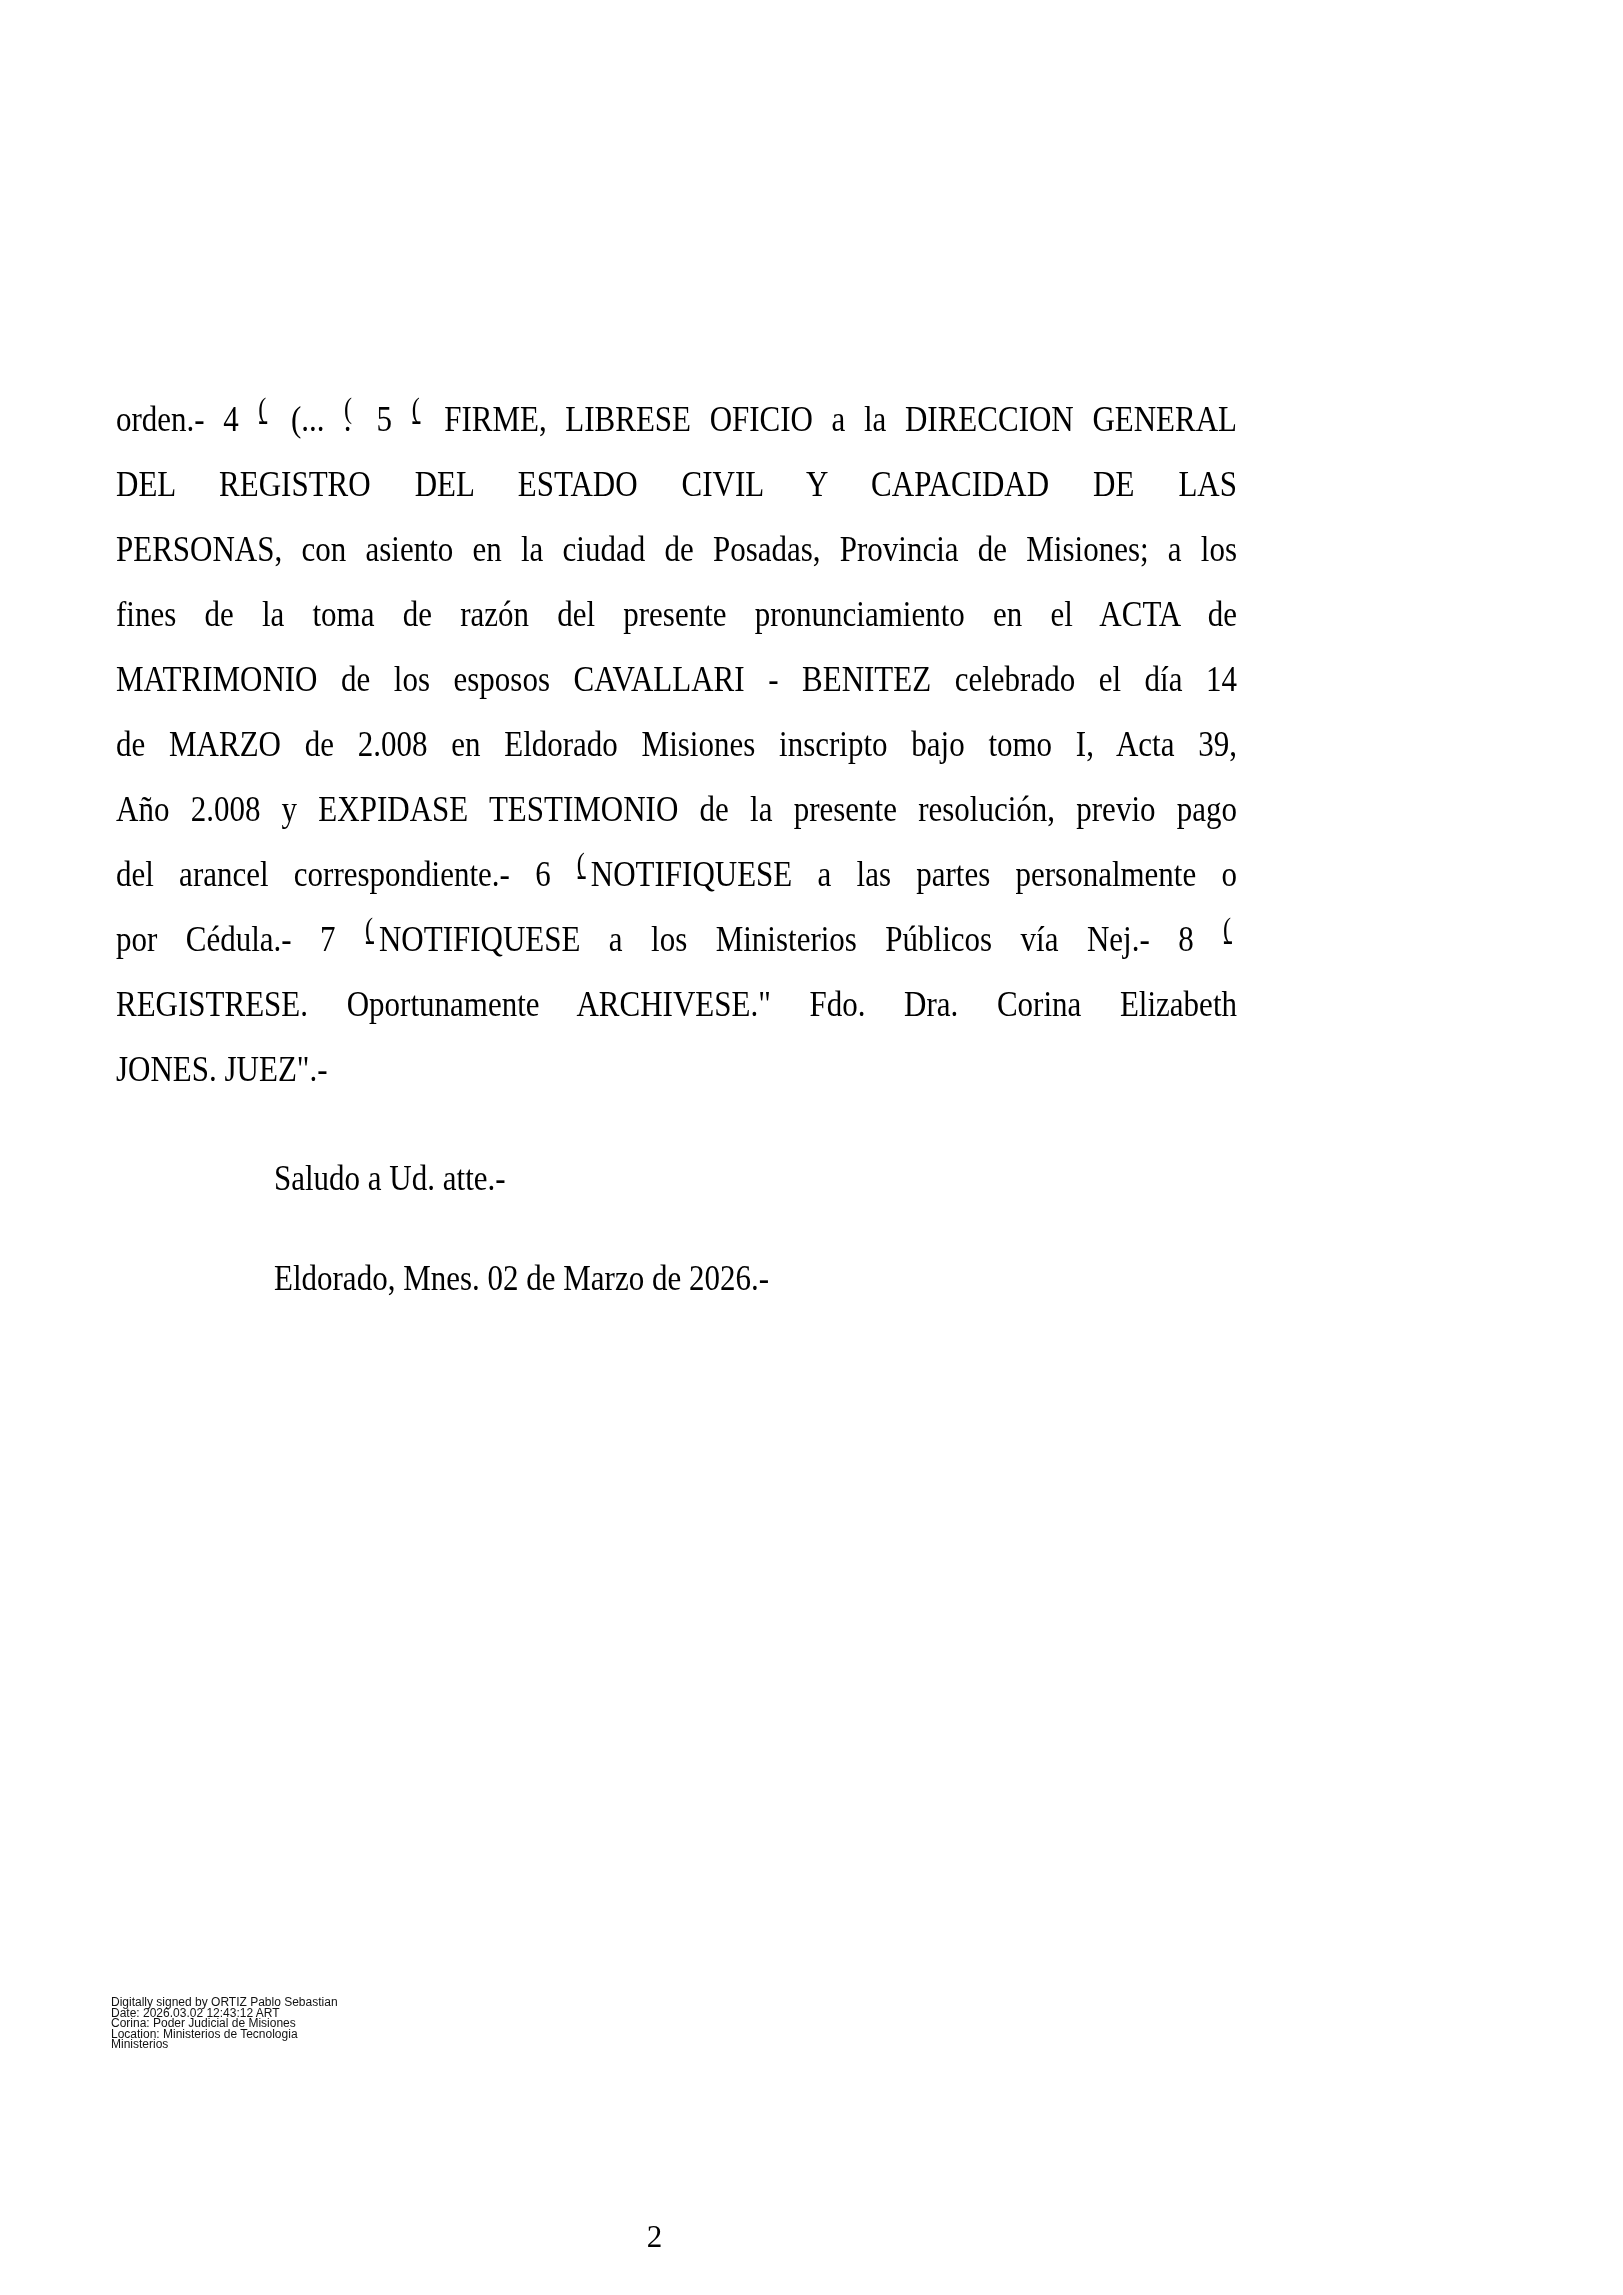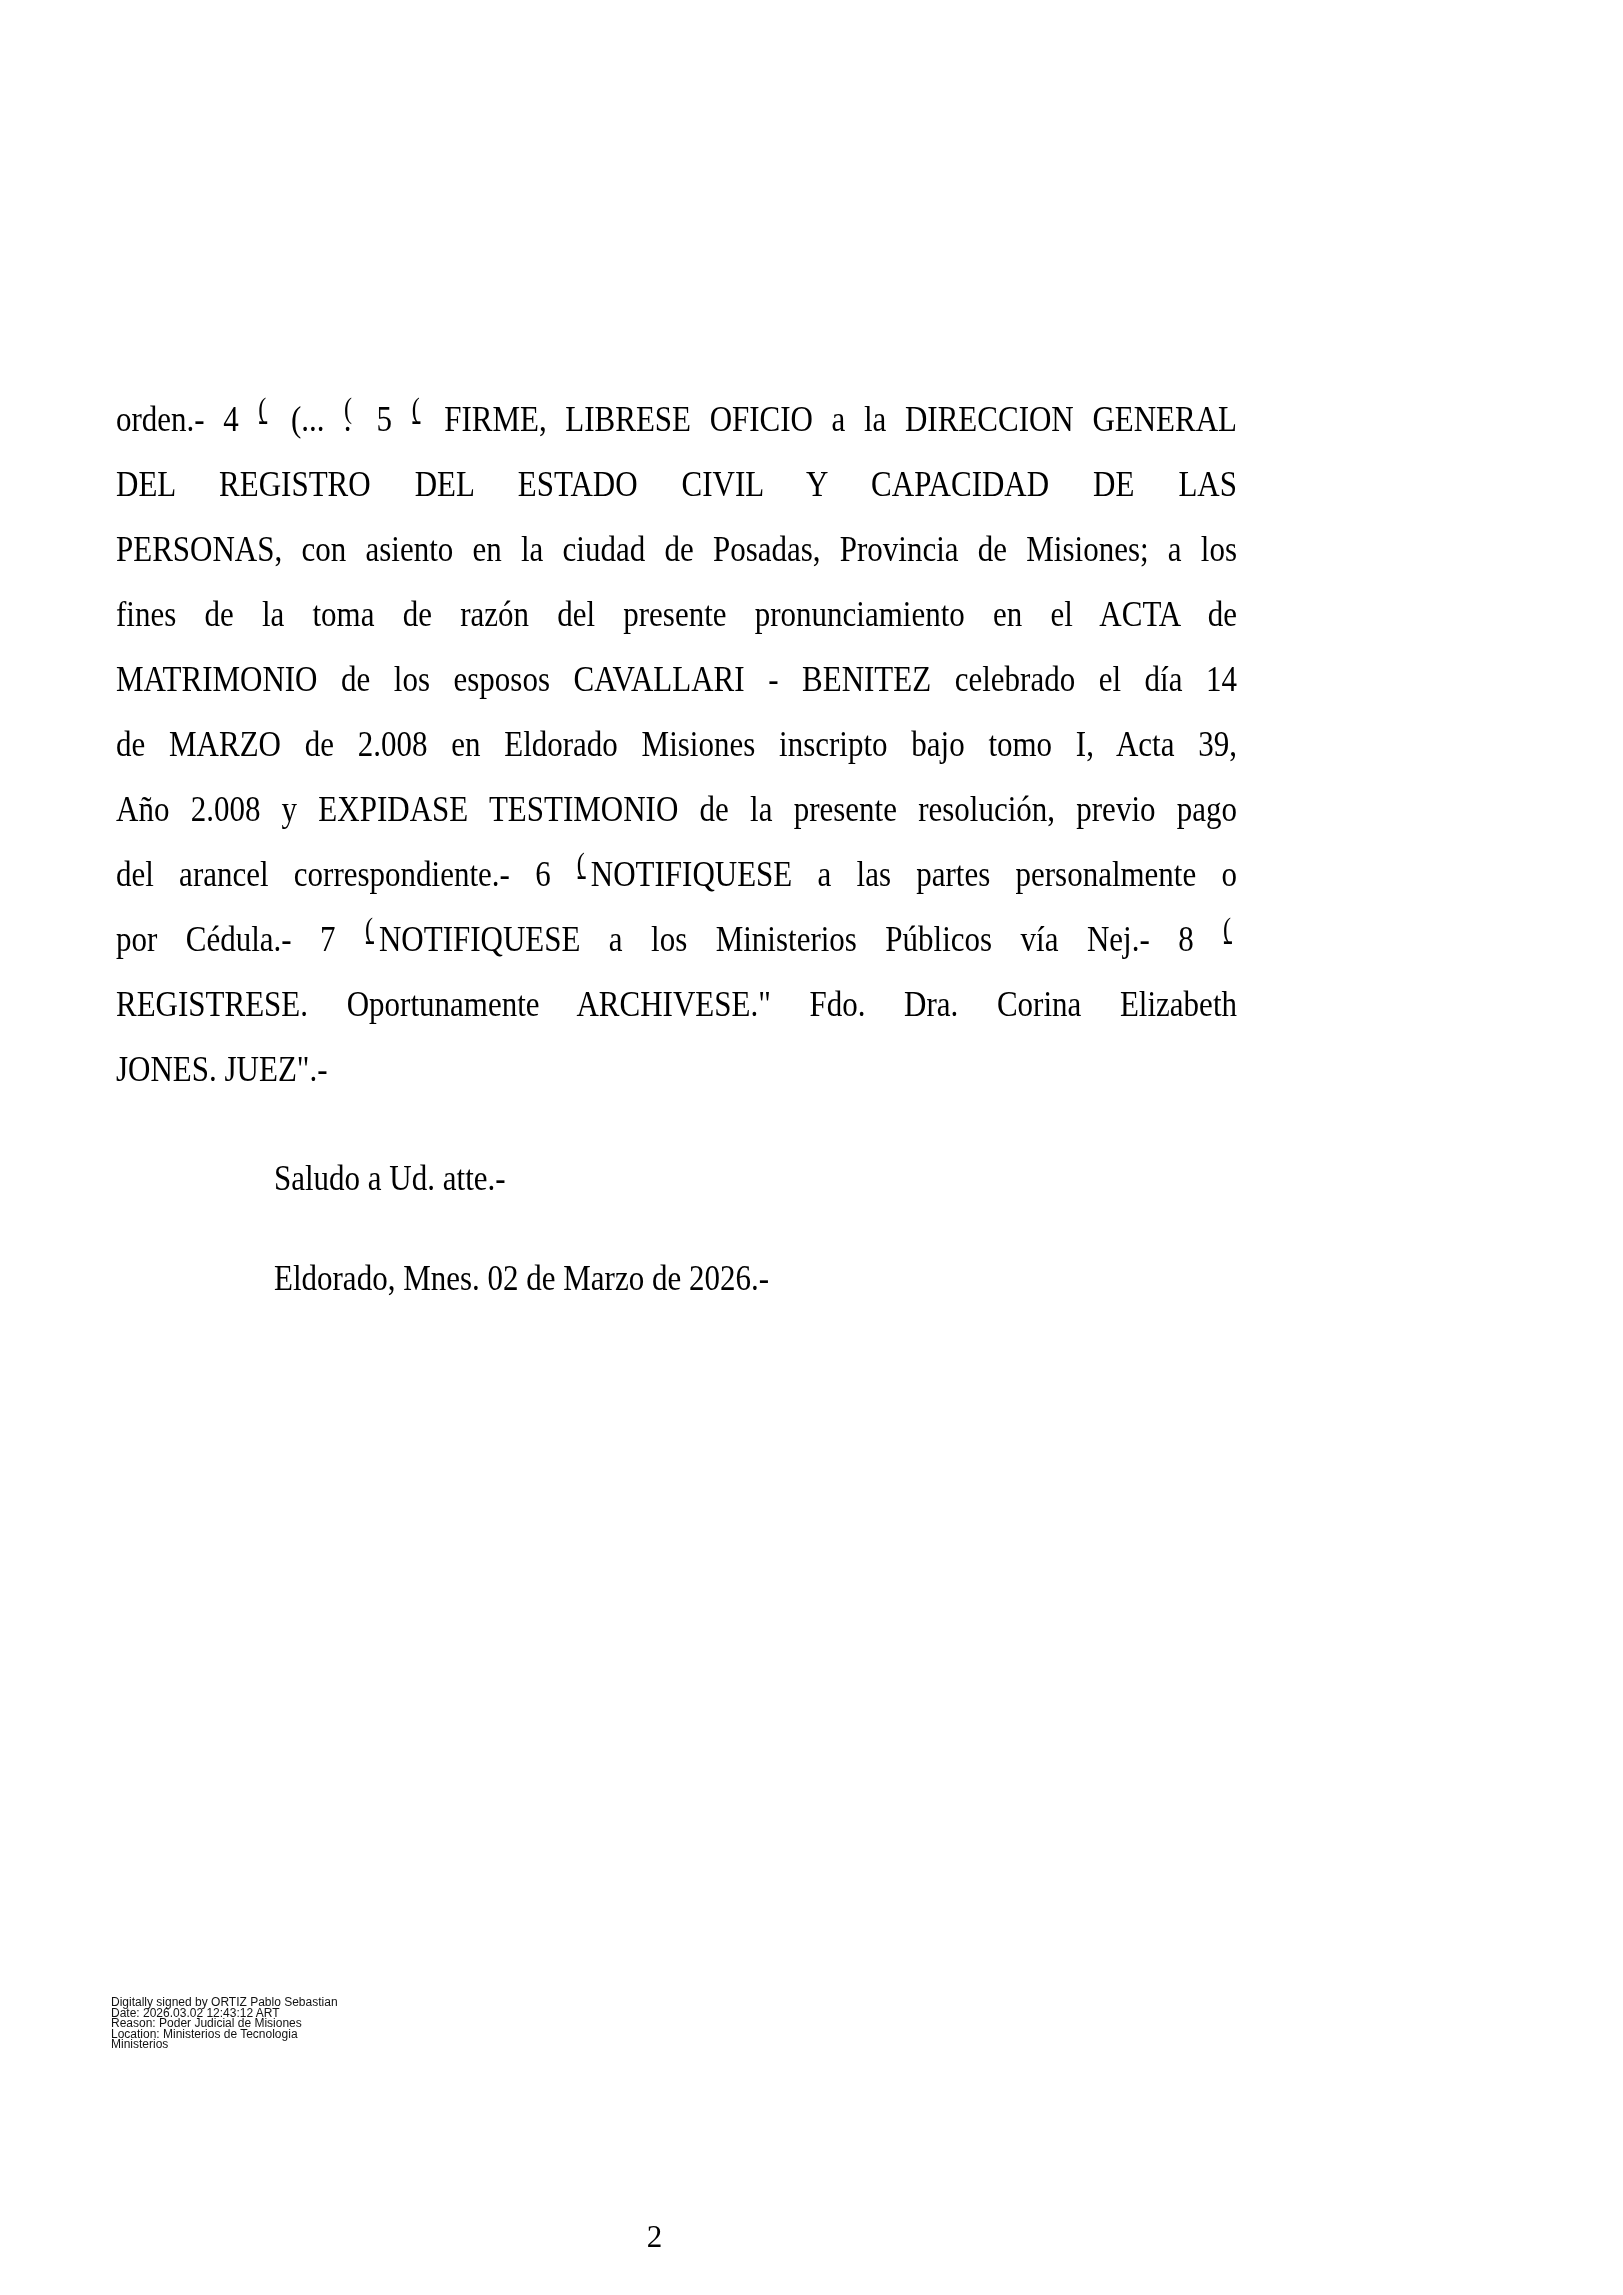--- a/index.html
+++ b/index.html
@@ -110,21 +110,21 @@
     <span>Saludo a Ud. atte.-</span>
   </div>
 
   <div id="dateline" class="standalone-line">
     <span>Eldorado, Mnes. 02 de Marzo de 2026.-</span>
   </div>
 
   <div class="signature">
     <div>Digitally signed by ORTIZ Pablo Sebastian</div>
     <div>Date: 2026.03.02 12:43:12 ART</div>
-    <div>Reason: Poder Judicial de Misiones</div>
+    <div>Corina: Poder Judicial de Misiones</div>
     <div>Location: Ministerios de Tecnologia</div>
     <div>Ministerios</div>
   </div>
 
   <div class="page-number">2</div>
 
 </div>
 
 
 </body></html>

